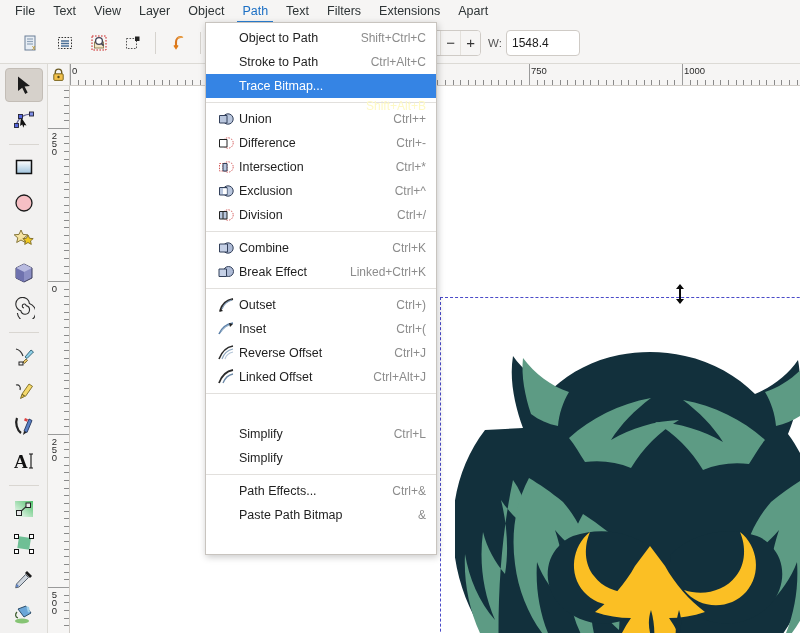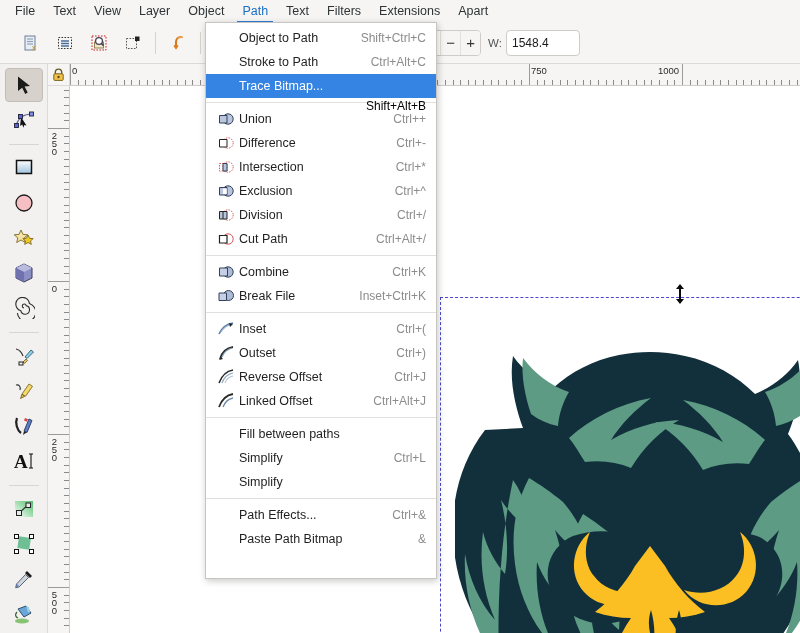--- a/index.html
+++ b/index.html
@@ -149,21 +149,21 @@
     white-space: nowrap;
   }
   .row.hl { background: #3584e4; color: #ffffff; }
   .row .ico {
     width: 22px; min-width: 22px; height: 18px;
     display: flex; align-items: center; justify-content: center;
     margin-right: 3px;
   }
   .row .lbl { flex: 1; }
   .row .acc { font-size: 12px; color: #8c8c8c; margin-left: 16px; }
-  .row.hl .acc { color: #000000; margin-top: 39px; }
+  .row.hl .acc { color: #fef9c3; margin-top: 39px; }
   .msep { height: 1px; background: #e2e0dd; margin: 4px 0; }
 </style>
 </head>
 <body>
 
 <div id="app">
 
   <div class="menubar" id="menubar">
       <div class="mi">File</div>
       <div class="mi">Text</div>
@@ -486,21 +486,21 @@
       <div class="tick" style="left: 688.5px;"></div>
       <div class="tick" style="left: 696.15px;"></div>
       <div class="tick" style="left: 703.8px;"></div>
       <div class="tick" style="left: 711.45px;"></div>
       <div class="tick" style="left: 719.1px;"></div>
       <div class="tick" style="left: 726.75px;"></div>
       <div class="rlabel" style="left: 2px;">0</div>
       <div class="rlabel" style="left: 155px;">250</div>
       <div class="rlabel" style="left: 308px;">500</div>
       <div class="rlabel" style="left: 461px;">750</div>
-      <div class="rlabel" style="left: 588px;">1000</div>
+      <div class="rlabel" style="left: 614px;">1000</div>
     </div>
 
   <div class="vruler" id="vruler">
       <div class="tick" style="top: 3.75px;"></div>
       <div class="tick" style="top: 11.4px;"></div>
       <div class="tick" style="top: 19.05px;"></div>
       <div class="tick" style="top: 26.7px;"></div>
       <div class="tick" style="top: 34.35px;"></div>
       <div class="tick maj" style="top: 42px;"></div>
       <div class="tick" style="top: 49.65px;"></div>
@@ -682,77 +682,67 @@
         <span class="ico">
           <svg width="18" height="18" viewBox="0 0 18 18">
             <circle cx="12" cy="9" r="5.2" fill="none" stroke="#d45a5a" stroke-width="1" stroke-dasharray="1.5,1.2"></circle>
             <path d="M3.5 5.5h7.5v7.5H3.5z" fill="#b9c6dd" stroke="#222" stroke-width="1"></path>
             <path d="M7 5.5v7.5" stroke="#222" stroke-width="1"></path>
           </svg>
         </span>
         <span class="lbl">Division</span>
         <span class="acc">Ctrl+/</span>
       </div>
-      <div class="row">
-        <span class="ico">
-          <svg width="18" height="18" viewBox="0 0 18 18">
-            <circle cx="12" cy="9" r="5.2" fill="none" stroke="#d45a5a" stroke-width="1"></circle>
-            <path d="M3.5 5.5h7.5v7.5H3.5z" fill="#fff" stroke="#222" stroke-width="1.2"></path>
-          </svg>
-        </span>
-        <span class="lbl">Cut Path</span>
-        <span class="acc">Ctrl+Alt+/</span>
-      </div>
       <div class="msep"></div>
       <div class="row">
         <span class="ico">
           <svg width="18" height="18" viewBox="0 0 18 18">
             <circle cx="12" cy="9" r="5.2" fill="#aebbd6" stroke="#33405a" stroke-width="1"></circle>
             <path d="M3.5 5h8v8h-8z" fill="#c5d0e6" stroke="#33405a" stroke-width="1"></path>
           </svg>
         </span>
         <span class="lbl">Combine</span>
         <span class="acc">Ctrl+K</span>
       </div>
       <div class="row">
         <span class="ico">
           <svg width="18" height="18" viewBox="0 0 18 18">
             <circle cx="12.5" cy="8.5" r="5" fill="#aebbd6" stroke="#33405a" stroke-width="1"></circle>
             <path d="M3 6h7.5v7.5H3z" fill="#c5d0e6" stroke="#33405a" stroke-width="1"></path>
           </svg>
         </span>
-        <span class="lbl">Break File</span>
-        <span class="acc">Inset+Ctrl+K</span>
+        <span class="lbl">Break Effect</span>
+        <span class="acc">Linked+Ctrl+K</span>
       </div>
       <div class="msep"></div>
+      <div class="row">
+        <span class="ico">
+          <svg width="18" height="18" viewBox="0 0 18 18">
+            <path d="M4 15c2-7 7-11 13-12" fill="none" stroke="#2b2b2b" stroke-width="1.8"></path>
+            <path d="M6 13c2-5 6-8 10-9" fill="none" stroke="#7f99b5" stroke-width="1.2"></path>
+            <path d="M5 13l-2 3 4-1z" fill="#222"></path>
+          </svg>
+        </span>
+        <span class="lbl">Outset</span>
+        <span class="acc">Ctrl+)</span>
+      </div>
       <div class="row">
         <span class="ico">
           <svg width="18" height="18" viewBox="0 0 18 18">
             <path d="M3 14c3-7 8-10 14-11" fill="none" stroke="#5b7fa8" stroke-width="1.6"></path>
             <path d="M5 12c3-5 7-7 11-8" fill="none" stroke="#96b0c8" stroke-width="1.2"></path>
             <path d="M13 3l4 1-3 3z" fill="#222"></path>
           </svg>
         </span>
         <span class="lbl">Inset</span>
         <span class="acc">Ctrl+(</span>
       </div>
       <div class="row">
         <span class="ico">
           <svg width="18" height="18" viewBox="0 0 18 18">
-            <path d="M4 15c2-7 7-11 13-12" fill="none" stroke="#2b2b2b" stroke-width="1.8"></path>
-            <path d="M6 13c2-5 6-8 10-9" fill="none" stroke="#7f99b5" stroke-width="1.2"></path>
-            <path d="M5 13l-2 3 4-1z" fill="#222"></path>
-          </svg>
-        </span>
-        <span class="lbl">Outset</span>
-        <span class="acc">Ctrl+)</span>
-      </div>
-      <div class="row">
-        <span class="ico">
-          <svg width="18" height="18" viewBox="0 0 18 18">
             <path d="M3 15c3-8 8-12 14-13" fill="none" stroke="#2b2b2b" stroke-width="1.6"></path>
             <path d="M6 15c2-6 6-9 11-10" fill="none" stroke="#8fa8c0" stroke-width="1.2"></path>
             <path d="M9 15c1-4 4-6 8-7" fill="none" stroke="#b5c6d8" stroke-width="1.1"></path>
           </svg>
         </span>
         <span class="lbl">Reverse Offset</span>
         <span class="acc">Ctrl+J</span>
       </div>
       <div class="row">
         <span class="ico">
@@ -760,21 +750,20 @@
             <path d="M3 15c3-8 8-12 14-13" fill="none" stroke="#2b2b2b" stroke-width="1.8"></path>
             <path d="M7 15c2-5 5-8 10-9" fill="none" stroke="#6d8aa8" stroke-width="1.3"></path>
           </svg>
         </span>
         <span class="lbl">Linked Offset</span>
         <span class="acc">Ctrl+Alt+J</span>
       </div>
       <div class="msep"></div>
       <div class="row">
         <span class="ico"></span>
-        <span class="lbl">Fill between paths</span>
         <span class="acc"></span>
       </div>
       <div class="row">
         <span class="ico"></span>
         <span class="lbl">Simplify</span>
         <span class="acc">Ctrl+L</span>
       </div>
       <div class="row">
         <span class="ico"></span>
         <span class="lbl">Simplify</span>

